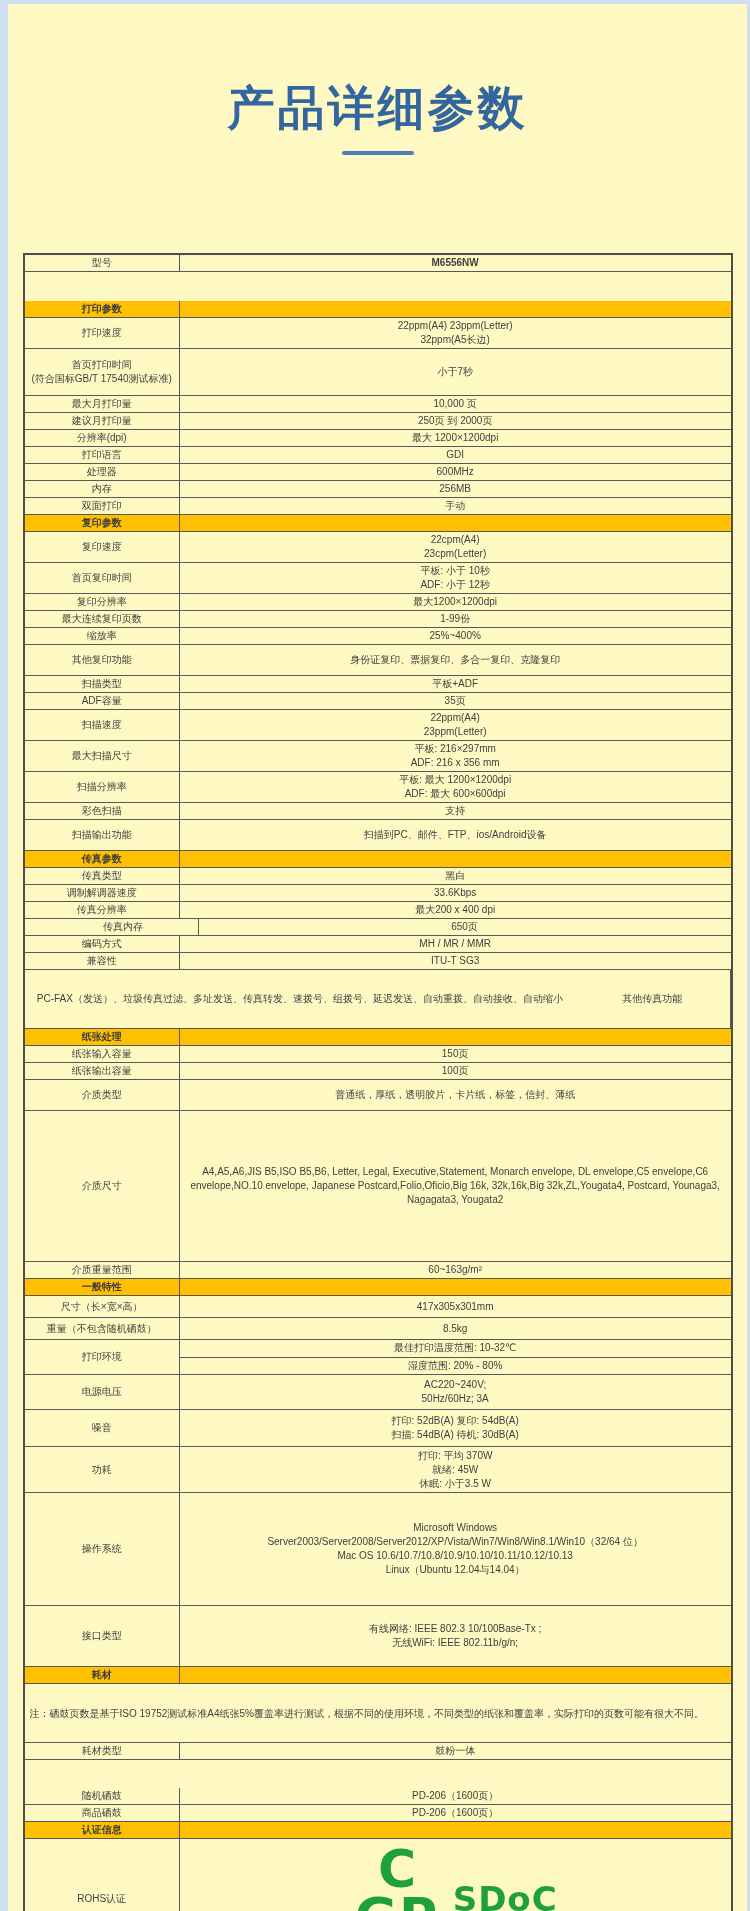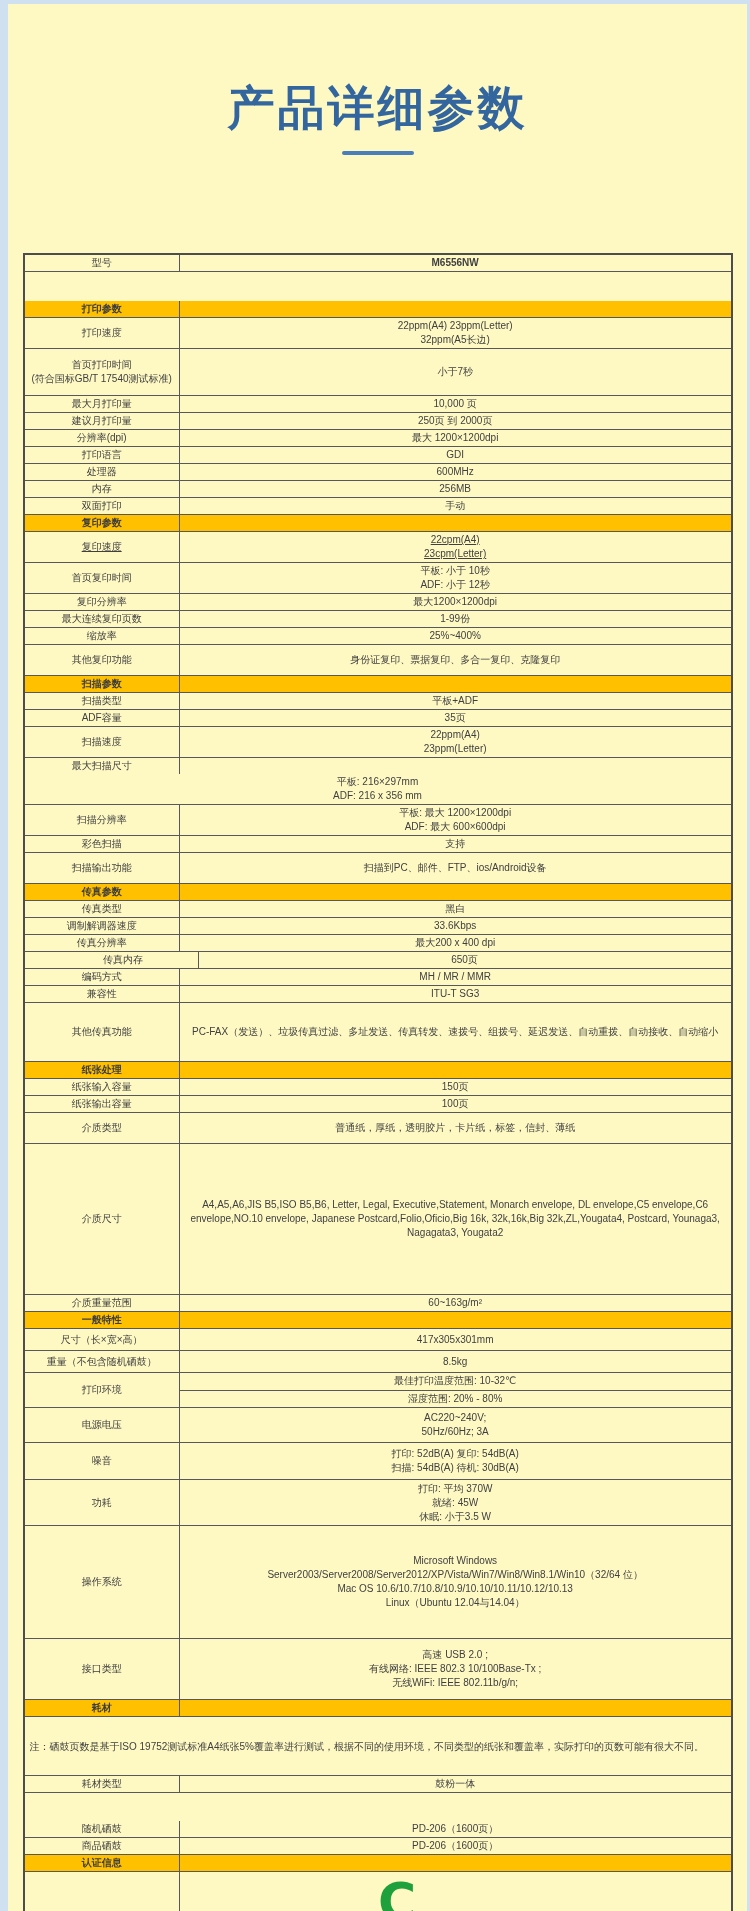--- a/index.html
+++ b/index.html
@@ -130,21 +130,21 @@
       <div class="tr spec" style="min-height: 14px;">
         <div class="td label">双面打印</div>
         <div class="td value">
           <div class="vline">手动</div>
         </div>
       </div>
       <div class="tr section" style="min-height: 14px;">
         <div class="td label">复印参数</div>
         <div class="td value"></div>
       </div>
-      <div class="tr spec" style="min-height: 30px; text-decoration: underline;">
+      <div class="tr spec" style="min-height: 30px;">
         <div class="td label">复印速度</div>
         <div class="td value">
           <div class="vline">22cpm(A4)</div>
           <div class="vline">23cpm(Letter)</div>
         </div>
       </div>
       <div class="tr spec" style="min-height: 30px;">
         <div class="td label">首页复印时间</div>
         <div class="td value">
           <div class="vline">平板: 小于 10秒</div>
@@ -168,44 +168,40 @@
         <div class="td value">
           <div class="vline">25%~400%</div>
         </div>
       </div>
       <div class="tr spec" style="min-height: 30px;">
         <div class="td label">其他复印功能</div>
         <div class="td value">
           <div class="vline">身份证复印、票据复印、多合一复印、克隆复印</div>
         </div>
       </div>
-      <div class="tr section" style="min-height: 14px;">
-        <div class="td label">扫描参数</div>
-        <div class="td value"></div>
-      </div>
       <div class="tr spec" style="min-height: 14px;">
         <div class="td label">扫描类型</div>
         <div class="td value">
           <div class="vline">平板+ADF</div>
         </div>
       </div>
       <div class="tr spec" style="min-height: 14px;">
         <div class="td label">ADF容量</div>
         <div class="td value">
           <div class="vline">35页</div>
         </div>
       </div>
       <div class="tr spec" style="min-height: 30px;">
         <div class="td label">扫描速度</div>
         <div class="td value">
           <div class="vline">22ppm(A4)</div>
           <div class="vline">23ppm(Letter)</div>
         </div>
       </div>
-      <div class="tr spec" style="min-height: 30px; flex-direction: column;">
+      <div class="tr spec" style="min-height: 30px;">
         <div class="td label">最大扫描尺寸</div>
         <div class="td value">
           <div class="vline">平板: 216×297mm</div>
           <div class="vline">ADF: 216 x 356 mm</div>
         </div>
       </div>
       <div class="tr spec" style="min-height: 30px;">
         <div class="td label">扫描分辨率</div>
         <div class="td value">
           <div class="vline">平板: 最大 1200×1200dpi</div>
@@ -258,24 +254,24 @@
           <div class="vline">MH / MR / MMR</div>
         </div>
       </div>
       <div class="tr spec" style="min-height: 14px;">
         <div class="td label">兼容性</div>
         <div class="td value">
           <div class="vline">ITU-T SG3</div>
         </div>
       </div>
       <div class="tr spec" style="min-height: 58px;">
+        <div class="td value">
+          <div class="vline">PC-FAX（发送）、垃圾传真过滤、多址发送、传真转发、速拨号、组拨号、延迟发送、自动重拨、自动接收、自动缩小</div>
+        </div>
         <div class="td label">其他传真功能</div>
-        <div class="td value">
-          <div class="vline">PC-FAX（发送）、垃圾传真过滤、多址发送、传真转发、速拨号、组拨号、延迟发送、自动重拨、自动接收、自动缩小</div>
-        </div>
       </div>
       <div class="tr section" style="min-height: 14px;">
         <div class="td label">纸张处理</div>
         <div class="td value"></div>
       </div>
       <div class="tr spec" style="min-height: 14px;">
         <div class="td label">纸张输入容量</div>
         <div class="td value">
           <div class="vline">150页</div>
         </div>
@@ -354,21 +350,20 @@
         <div class="td value">
           <div class="vline">Microsoft Windows</div>
           <div class="vline">Server2003/Server2008/Server2012/XP/Vista/Win7/Win8/Win8.1/Win10（32/64 位）</div>
           <div class="vline">Mac OS 10.6/10.7/10.8/10.9/10.10/10.11/10.12/10.13</div>
           <div class="vline">Linux（Ubuntu 12.04与14.04）</div>
         </div>
       </div>
       <div class="tr spec" style="min-height: 60px;">
         <div class="td label">接口类型</div>
         <div class="td value">
-          <div class="vline">高速 USB 2.0 ;</div>
           <div class="vline">有线网络: IEEE 802.3 10/100Base-Tx ;</div>
           <div class="vline">无线WiFi: IEEE 802.11b/g/n;</div>
         </div>
       </div>
       <div class="tr section" style="min-height: 14px;">
         <div class="td label">耗材</div>
         <div class="td value"></div>
       </div>
       <div class="tr note" style="min-height: 58px;">
         <div class="td note-cell">注：硒鼓页数是基于ISO 19752测试标准A4纸张5%覆盖率进行测试，根据不同的使用环境，不同类型的纸张和覆盖率，实际打印的页数可能有很大不同。</div>

